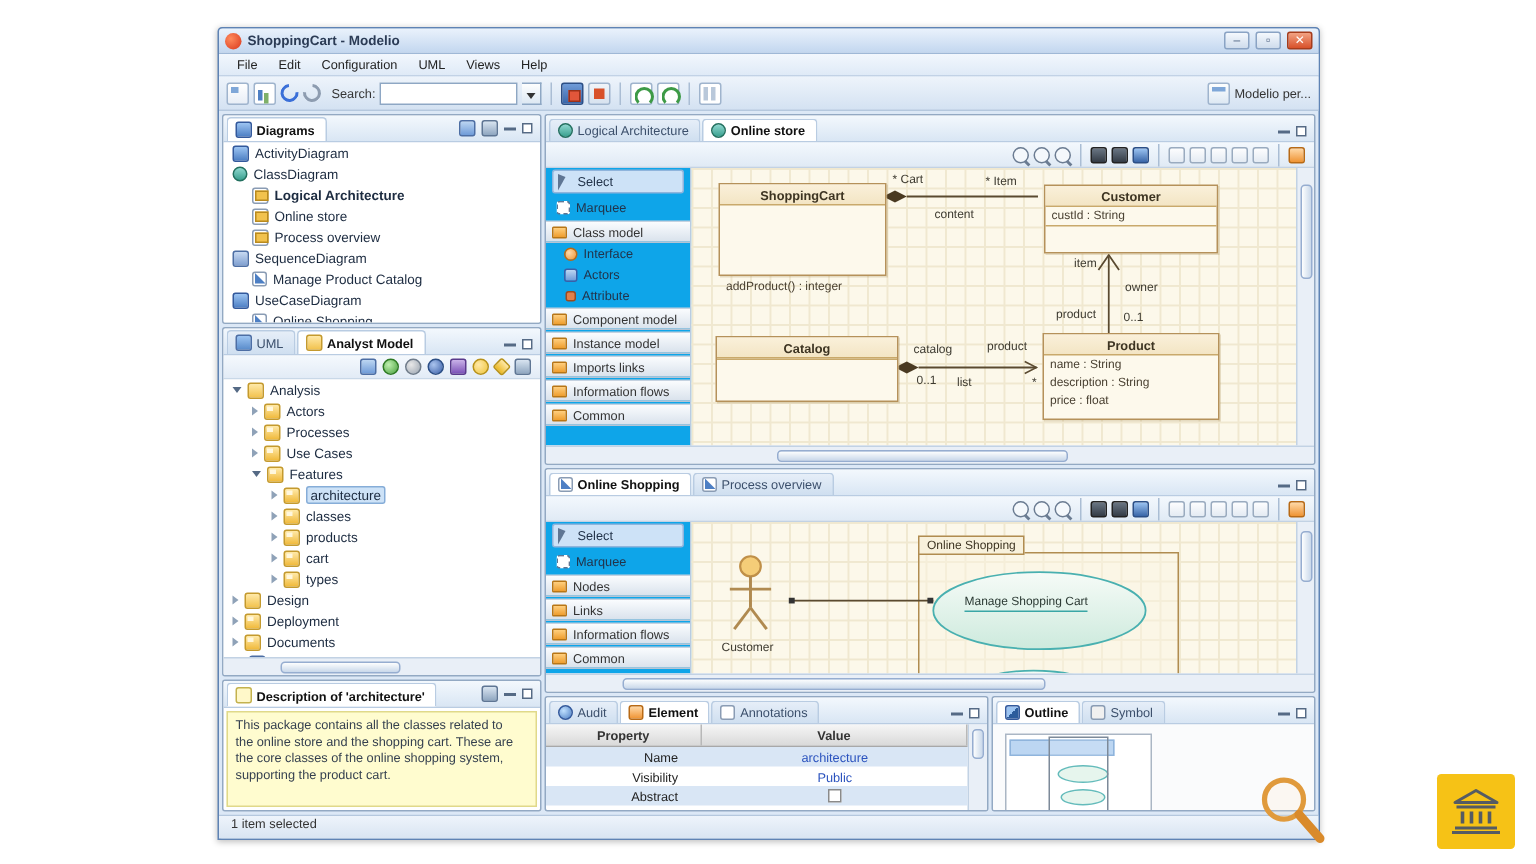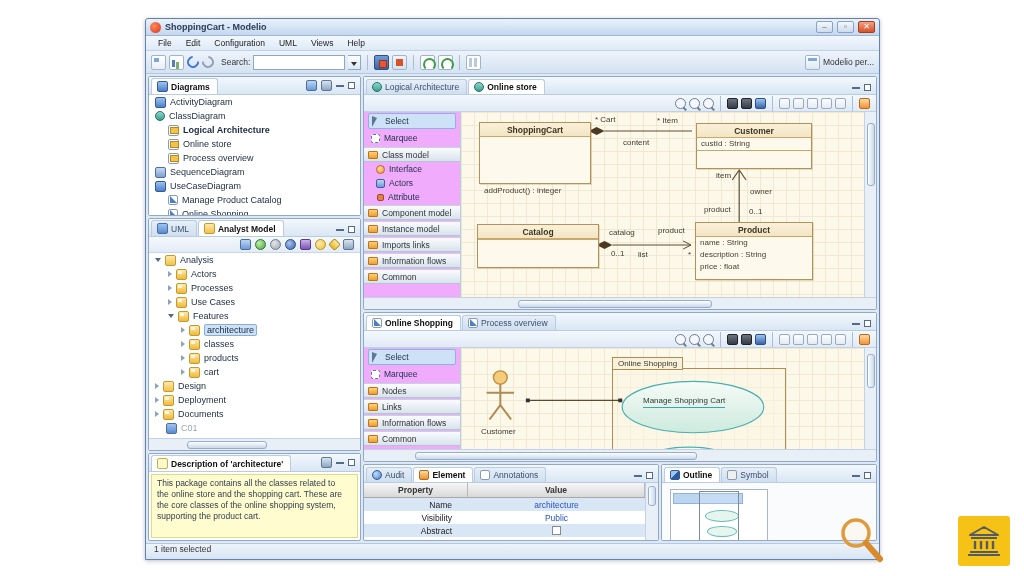--- a/index.html
+++ b/index.html
@@ -115,21 +115,21 @@
   
   .editor { display:flex; flex-direction:column; overflow:hidden; background:#fff; border:1px solid #93a9c3; border-radius:2px;}
   .edtoolbar { height:17px; background:linear-gradient(#f3f8fd,#e0eaf5); border-bottom:1px solid #c2d2e4; display:flex; align-items:center; justify-content:flex-end; gap:3px; padding:0 6px; flex-shrink:0;}
   .ticon{ width:11px; height:11px; border:1px solid #9aabbf; background:linear-gradient(#fdfdfe,#e4ebf3); border-radius:2px;}
   .ticon.dark{ background:linear-gradient(#6a7684,#343c46); border-color:#222;}
   .ticon.blue{ background:linear-gradient(#9cc4f2,#3a66a8); border-color:#2c4f86;}
   .ticon.orange{ background:linear-gradient(#ffd9a8,#ef9434); border-color:#b86a16;}
   .ticon.mag{ border-radius:50%; border:1.5px solid #6b7c92; background:#f4f8fc; position:relative;}
   .ticon.mag::after{ content:""; position:absolute; right:-2px; bottom:-2px; width:4px; height:1.5px; background:#6b7c92; transform:rotate(45deg);}
   .edbody { flex:1; display:flex; min-height:0; }
-  .palette { width:97px; background:#f0abfc; border-right:1px solid #b9cce2; display:flex; flex-direction:column; overflow:hidden; flex-shrink:0;}
+  .palette { width:97px; background:#0ea5e9; border-right:1px solid #b9cce2; display:flex; flex-direction:column; overflow:hidden; flex-shrink:0;}
   .pal-tool { display:flex; align-items:center; gap:4px; height:16px; margin:1px 4px 0 4px; padding:0 3px; font-size:8.5px; color:#22334a; border-radius:2px;}
   .pal-tool.sel { background:#cde2f7; border:1px solid #8fb4dc; }
   .pal-group { display:flex; align-items:center; gap:4px; height:15px; padding:0 4px; margin-top:1px; font-size:8.5px; color:#333;
     background:linear-gradient(#fafcfe,#d9e2ec); border-top:1px solid #c5d2e0; border-bottom:1px solid #b5c4d4; white-space:nowrap; overflow:hidden;}
   .pal-item { display:flex; align-items:center; gap:4px; height:14px; padding:0 3px 0 12px; font-size:8.5px; color:#22334a; white-space:nowrap;}
   .i-cursor{ width:0;height:0;border-left:5px solid #5f7694;border-right:4px solid transparent;border-bottom:9px solid transparent;border-top:2px solid transparent; border-radius:0;}
   .i-marquee{ width:9px;height:9px;border:1px dashed #5f7694;background:#fff;}
   .i-interface{ width:9px;height:9px;border-radius:50%;background:radial-gradient(circle at 35% 35%,#ffd9a8,#ef9434);border:1px solid #b86a16;}
   .i-class{ width:9px;height:9px;background:linear-gradient(#bcd6f2,#6f9bd8);border:1px solid #3a5fa8;}
   .i-attribute{ width:7px;height:7px;background:#e2814a;border:1px solid #9c4a1e; margin-left:1px;}
@@ -255,27 +255,27 @@
               <span class="tlabel">Online store</span>
             </div>
             <div class="trow" style="padding-left: 19px;">
               <span class="micon i-diagram-class"></span>
               <span class="tlabel">Process overview</span>
             </div>
             <div class="trow" style="padding-left: 6px;">
               <span class="micon i-sequence-diagram"></span>
               <span class="tlabel">SequenceDiagram</span>
             </div>
+            <div class="trow" style="padding-left: 19px;">
+              <span class="micon i-usecase-diagram"></span>
+              <span class="tlabel">Manage Product Catalog</span>
+            </div>
             <div class="trow" style="padding-left: 6px;">
               <span class="micon i-activity-diagram"></span>
               <span class="tlabel">UseCaseDiagram</span>
-            </div>
-            <div class="trow" style="padding-left: 19px;">
-              <span class="micon i-usecase-diagram"></span>
-              <span class="tlabel">Manage Product Catalog</span>
             </div>
             <div class="trow" style="padding-left: 19px;">
               <span class="micon i-usecase-diagram"></span>
               <span class="tlabel">Online Shopping</span>
             </div>
           </div>
       </div>
 
       <div class="panel" style="flex:1">
         <div class="ptabs" id="explorer-tabs">
@@ -340,20 +340,25 @@
             </div>
             <div class="trow" style="padding-left: 32px;">
               <span class="expander closed"></span>
               <span class="micon i-folder-open"></span>
               <span class="tlabel">products</span>
             </div>
             <div class="trow" style="padding-left: 32px;">
               <span class="expander closed"></span>
               <span class="micon i-folder-open"></span>
               <span class="tlabel">cart</span>
+            </div>
+            <div class="trow" style="padding-left: 32px;">
+              <span class="expander closed"></span>
+              <span class="micon i-folder-open"></span>
+              <span class="tlabel">types</span>
             </div>
             <div class="trow" style="padding-left: 6px;">
               <span class="expander closed"></span>
               <span class="micon i-folder"></span>
               <span class="tlabel">Design</span>
             </div>
             <div class="trow" style="padding-left: 6px;">
               <span class="expander closed"></span>
               <span class="micon i-folder-open"></span>
               <span class="tlabel">Deployment</span>

